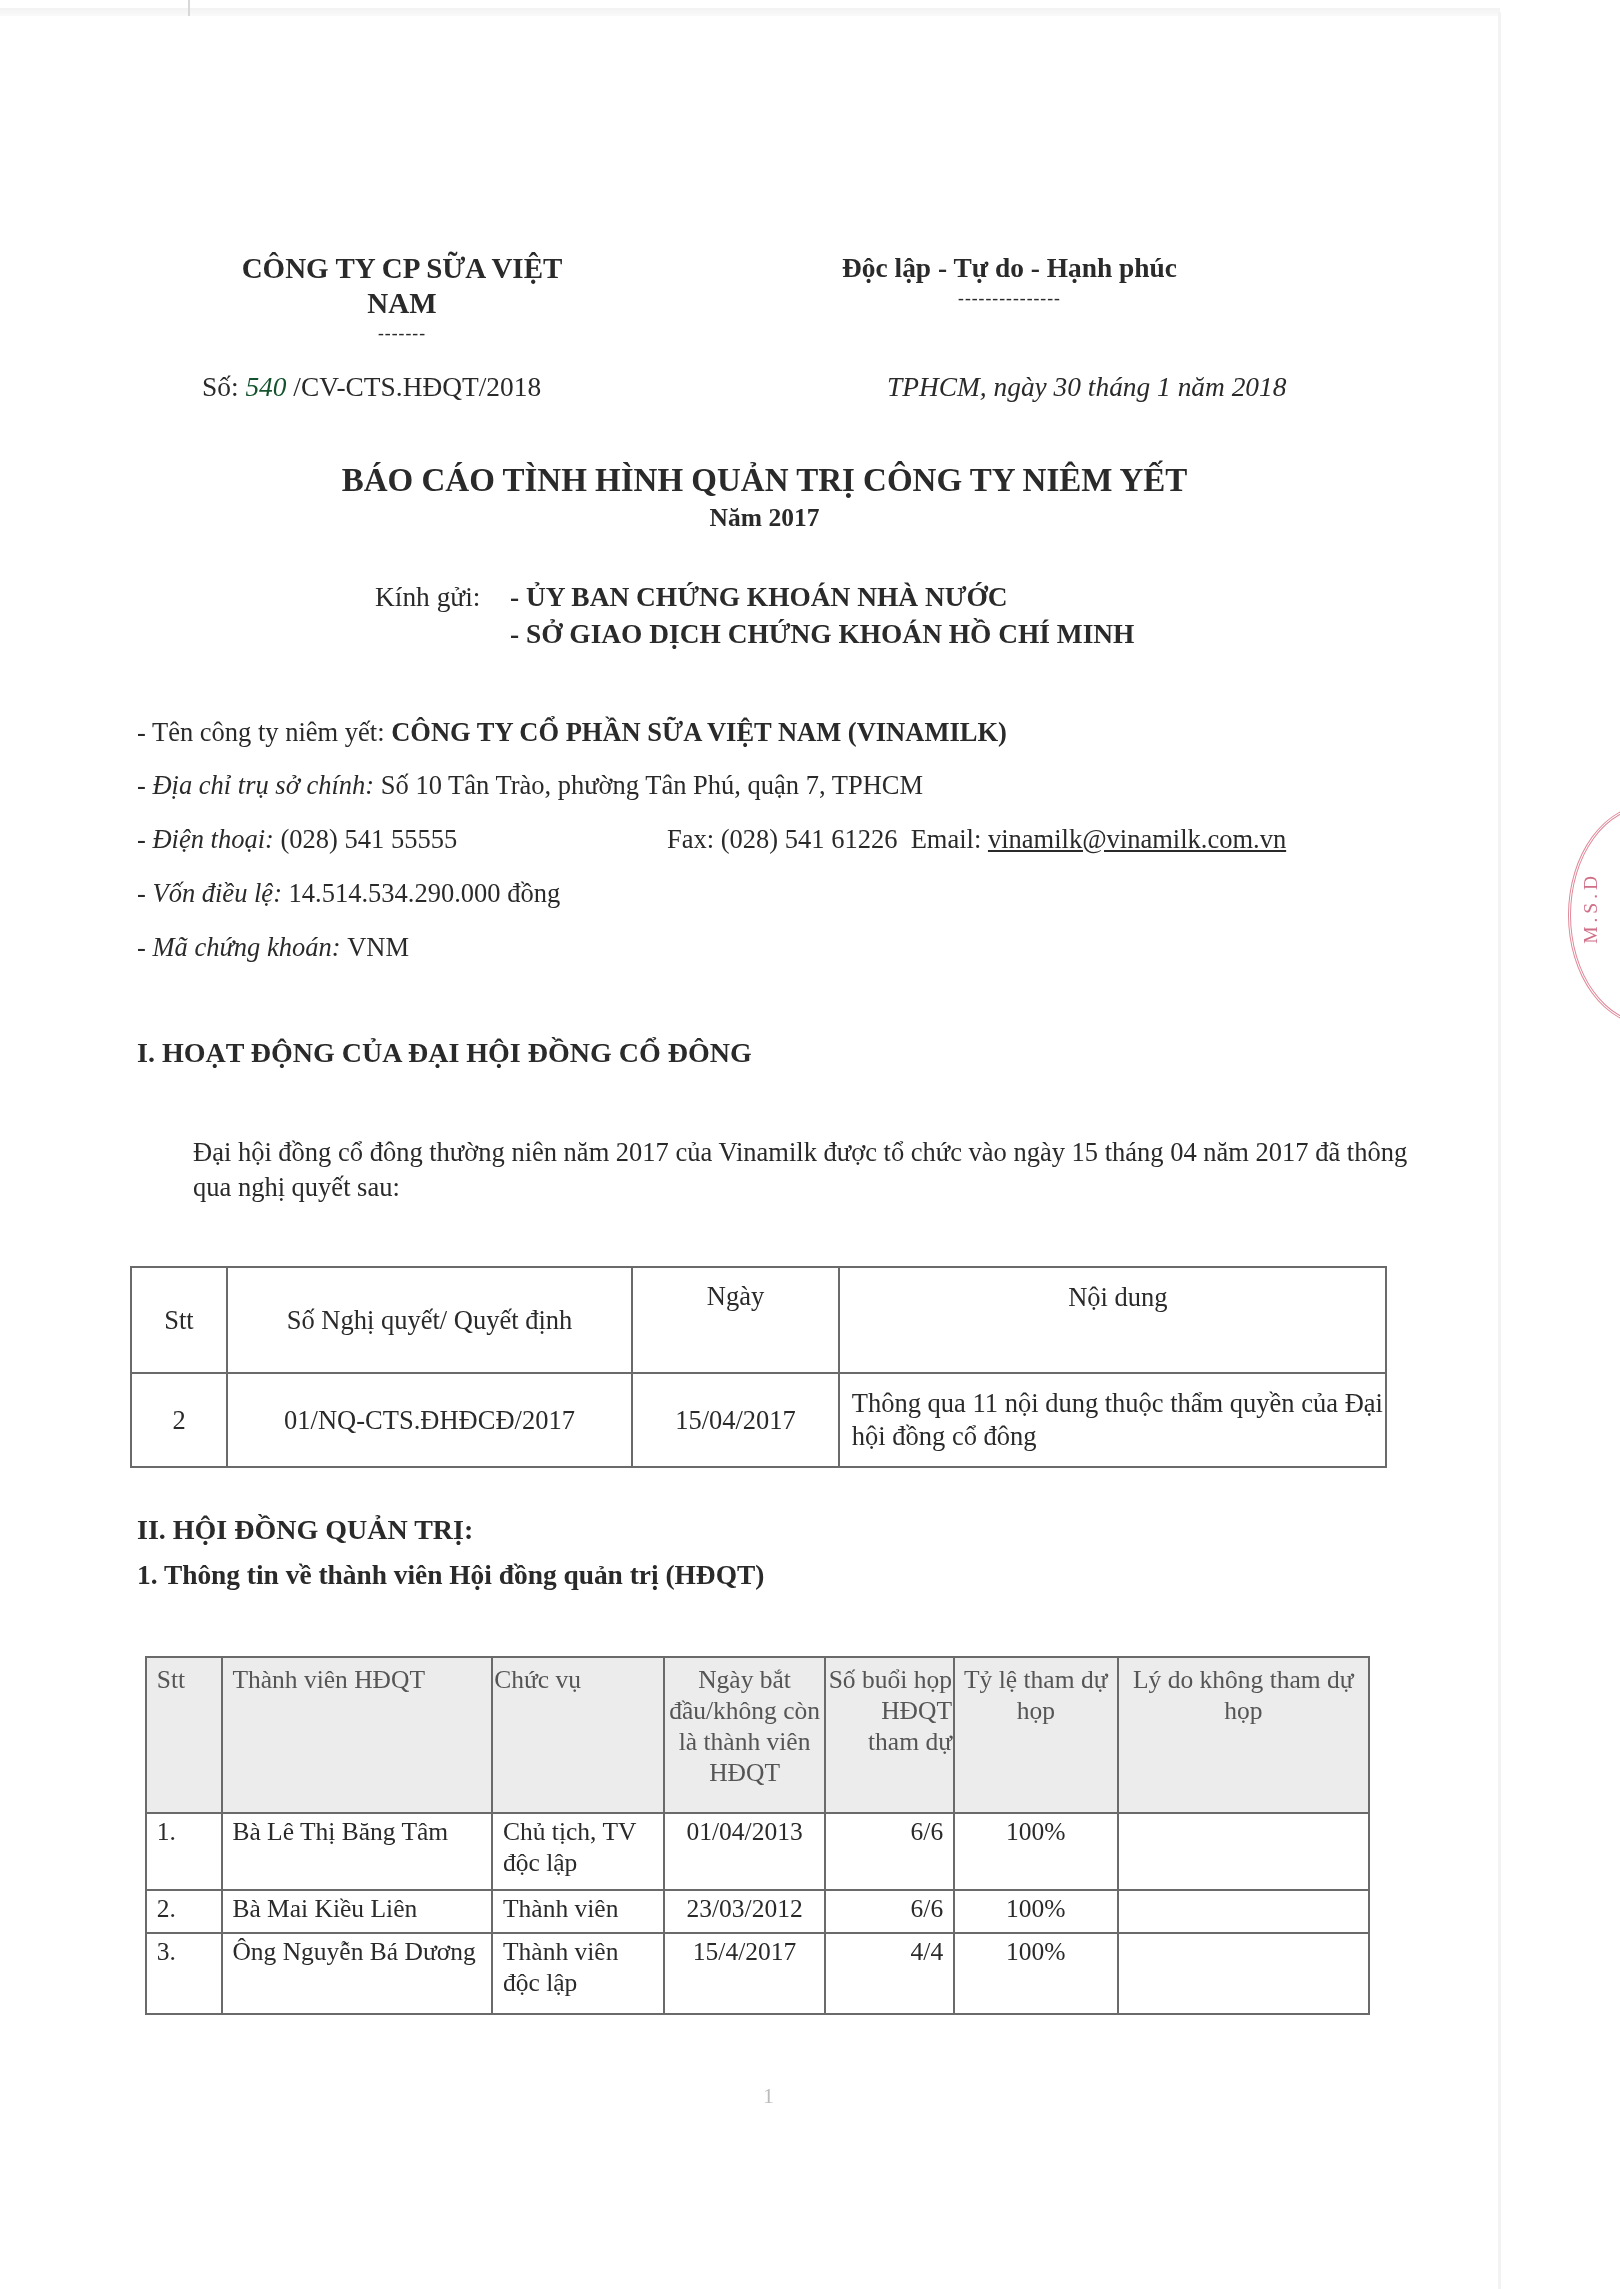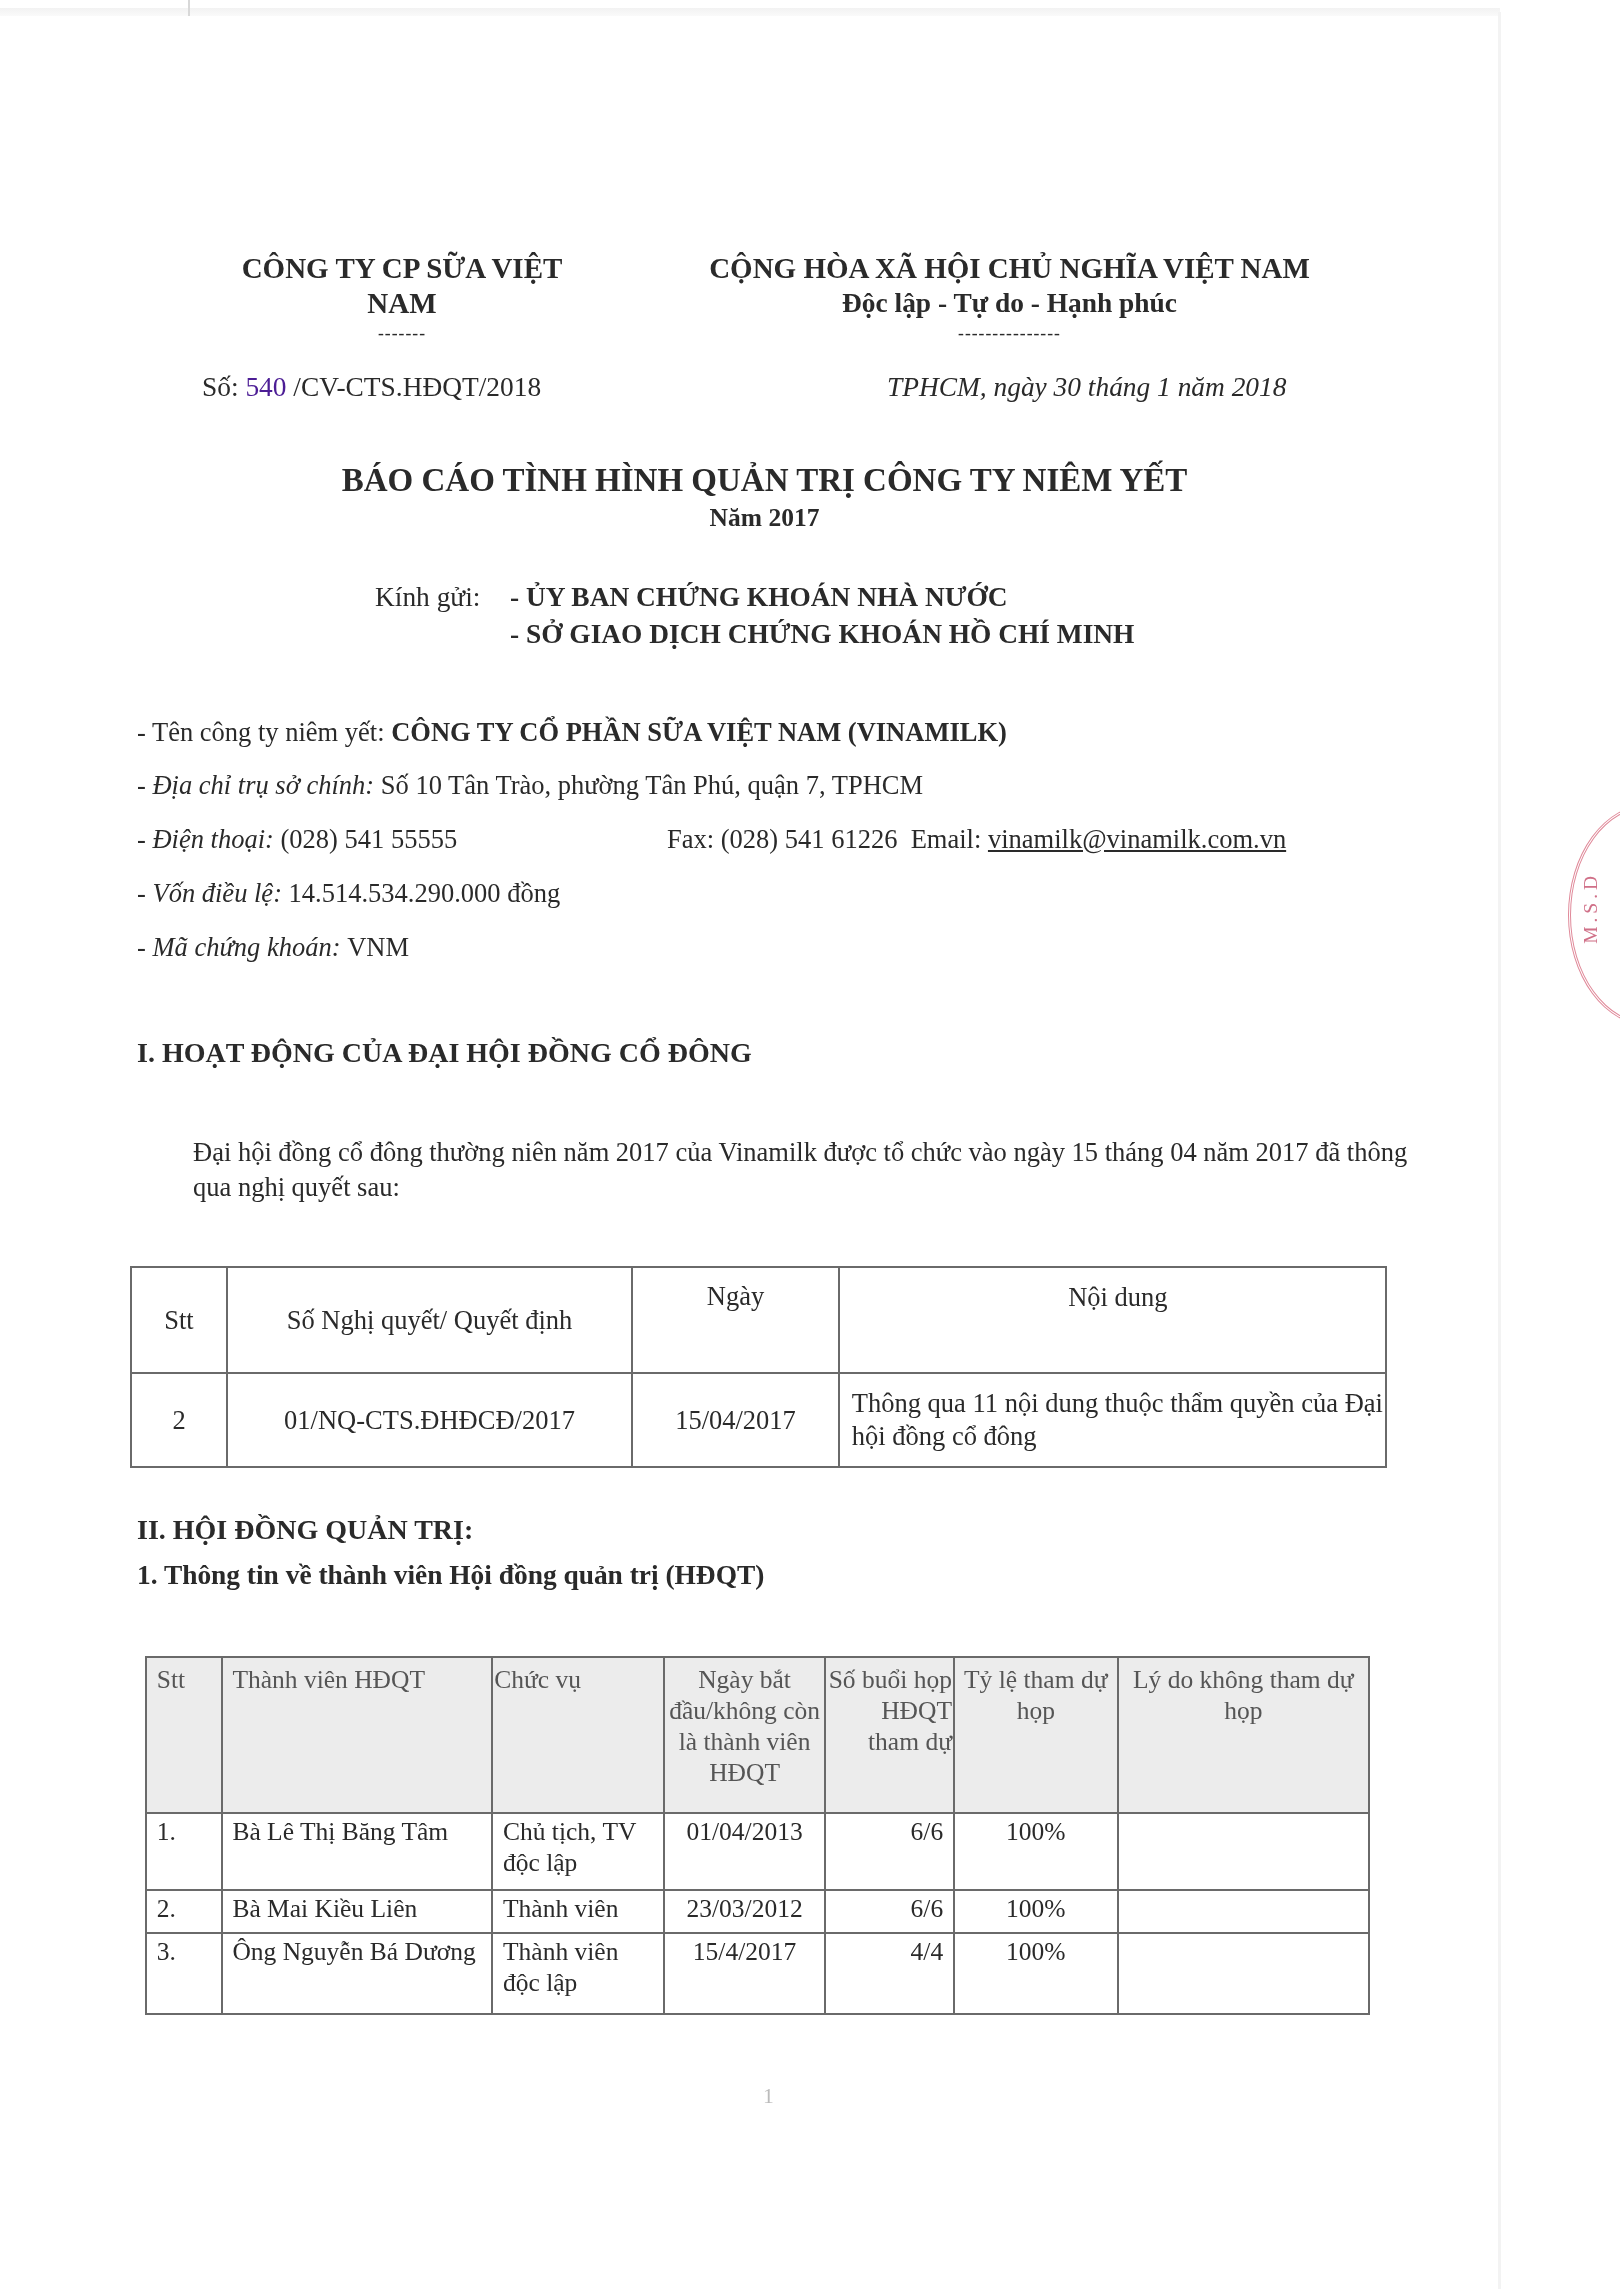--- a/index.html
+++ b/index.html
@@ -10,21 +10,21 @@
   .top-tick { left:188px; top:0; width:2px; height:15.7px; background:#d8d8d8; }
   .right-edge { left:1498px; top:11.8px; width:2.9px; height:2278px; background:#f3f3f3; }
 
   .hdr-left { left:196px; top:251px; width:412px; text-align:center; font-weight:bold; font-size:29px; line-height:35px; }
   .hdr-right { left:627px; top:251px; width:765px; text-align:center; font-size:29px; line-height:35px; }
   .hdr-right .t1 { font-weight:bold; }
   .hdr-right .t2 { font-weight:bold; font-size:27.4px; }
   .dashes { font-weight:bold; letter-spacing:1px; font-size:17.6px; line-height:25.5px; }
 
   .doc-no { left:202px; top:372px; font-size:27.4px; }
-  .doc-no .hand { color:#4c1d95; }
+  .doc-no .hand { color:#14532d; font-style:italic; }
   .doc-date { left:887px; top:372px; font-size:27.4px; font-style:italic; }
 
   .title { left:196px; top:461px; width:1137px; text-align:center; font-weight:bold; font-size:33px; line-height:39px; }
   .subtitle { left:196px; top:502px; width:1137px; text-align:center; font-weight:bold; font-size:25.5px; line-height:31px; }
 
   .recip-lbl { left:375px; top:582px; font-size:27.4px; }
   .recip { left:510px; font-size:27.4px; font-weight:bold; }
 
   .info { left:137px; font-size:26.5px; line-height:33px; white-space:nowrap; }
   .info b { font-weight:bold; }
@@ -71,21 +71,20 @@
 <div class="abs top-tick"></div>
 <div class="abs right-edge"></div>
 
 <div class="abs hdr-left">
   <div>CÔNG TY CP SỮA VIỆT</div>
   <div>NAM</div>
   <div class="dashes">-------</div>
 </div>
 
 <div class="abs hdr-right">
-  <div class="t1">CỘNG HÒA XÃ HỘI CHỦ NGHĨA VIỆT NAM</div>
   <div class="t2">Độc lập - Tự do - Hạnh phúc</div>
   <div class="dashes">---------------</div>
 </div>
 
 <div class="abs doc-no"><span>Số: </span><span class="hand">540</span><span> /CV-CTS.HĐQT/2018</span></div>
 <div class="abs doc-date">TPHCM, ngày 30 tháng 1 năm 2018</div>
 
 <div class="abs title">BÁO CÁO TÌNH HÌNH QUẢN TRỊ CÔNG TY NIÊM YẾT</div>
 <div class="abs subtitle">Năm 2017</div>
 

